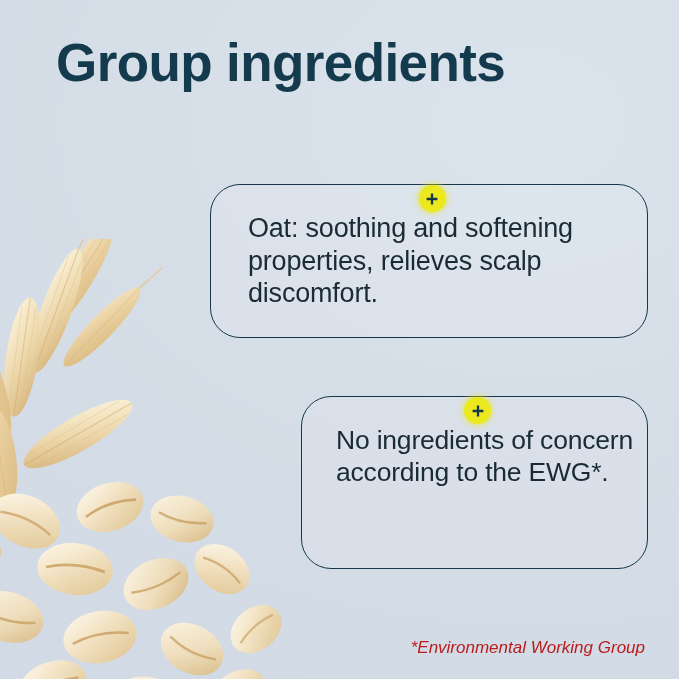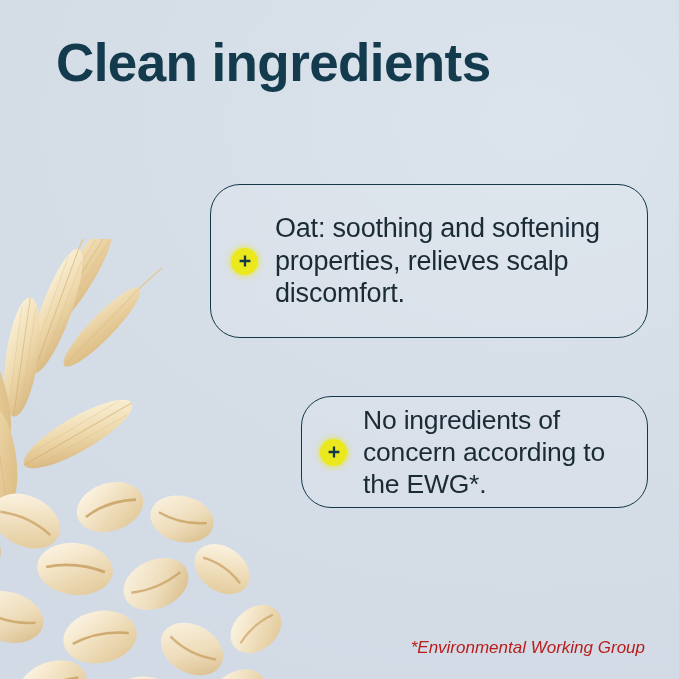--- a/index.html
+++ b/index.html
@@ -40,33 +40,34 @@
 
   
   .card {
     position: absolute;
     box-sizing: border-box;
     border: 1.4px solid #14384a;
     border-radius: 30px;
     background: rgba(255,255,255,0.10);
     display: flex;
     align-items: center;
+    flex-direction: column;
   }
   .card--one {
     left: 210px;
     top: 184px;
     width: 438px;
     height: 154px;
     padding: 0 14px 0 20px;
   }
   .card--two {
     left: 301px;
     top: 396px;
     width: 347px;
-    height: 112px;
+    height: 173px;
     padding: 0 12px 0 18px;
   }
 
   .badge {
     flex: 0 0 auto;
     width: 27px;
     height: 27px;
     border-radius: 50%;
     background: #ebe81e;
     display: flex;
@@ -251,21 +252,21 @@
           <path d="M-26,-1 Q0,6 27,-1" stroke="#c79d5c" stroke-width="2.4" fill="none" opacity="0.7"></path>
         </g>
         <g transform="translate(278,455) rotate(-34)">
           <ellipse cx="0" cy="0" rx="30" ry="22" fill="url(#flakeG)"></ellipse>
           <path d="M-22,1 Q0,-6 23,0" stroke="#c79d5c" stroke-width="2.3" fill="none" opacity="0.65"></path>
         </g>
       </g>
     </svg>
   </div>
 
-  <div class="heading">Clean ingredients</div>
+  <div class="heading">Group ingredients</div>
 
   <div class="card card--one">
     <div class="badge">
       <svg width="14" height="14" viewBox="0 0 14 14" aria-hidden="true">
         <path d="M7 1.6 V12.4 M1.6 7 H12.4" stroke="#14384a" stroke-width="2.3" stroke-linecap="butt"></path>
       </svg>
     </div>
     <div class="card-text">Oat: soothing and softening properties, relieves scalp discomfort.</div>
   </div>
 

